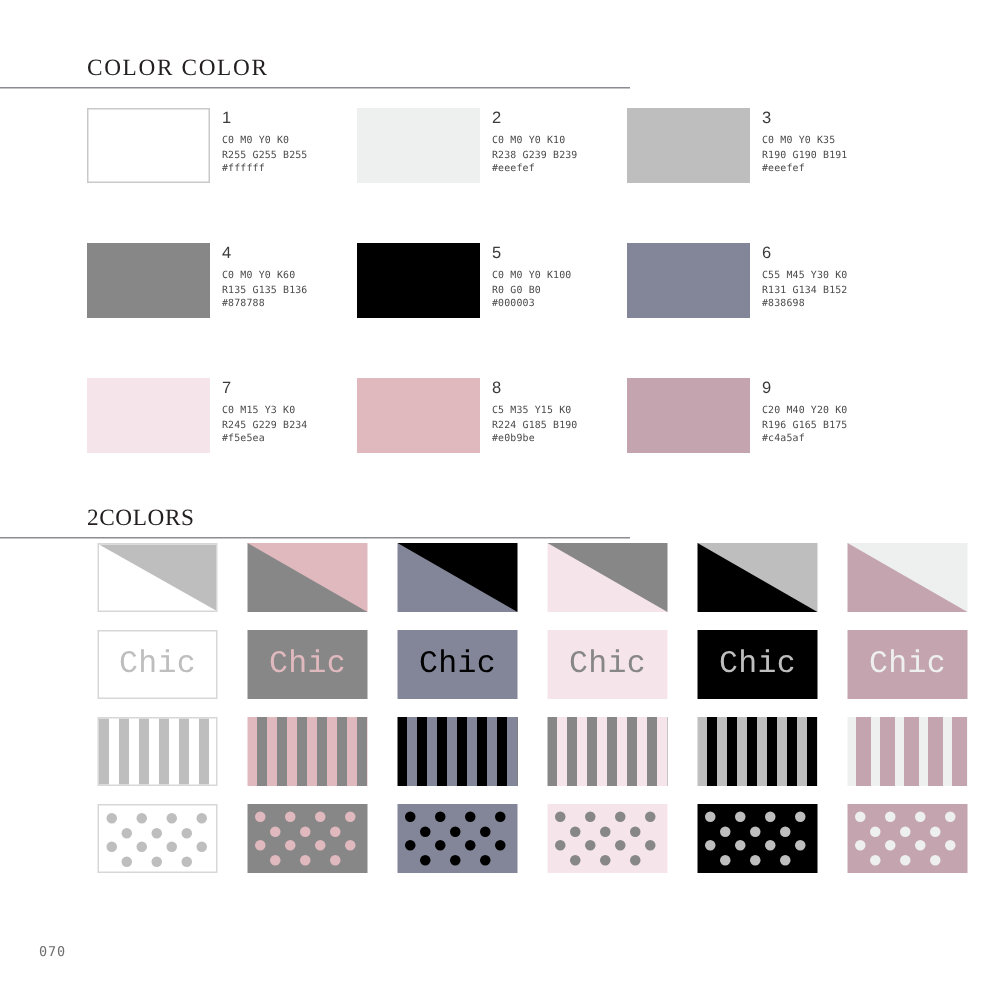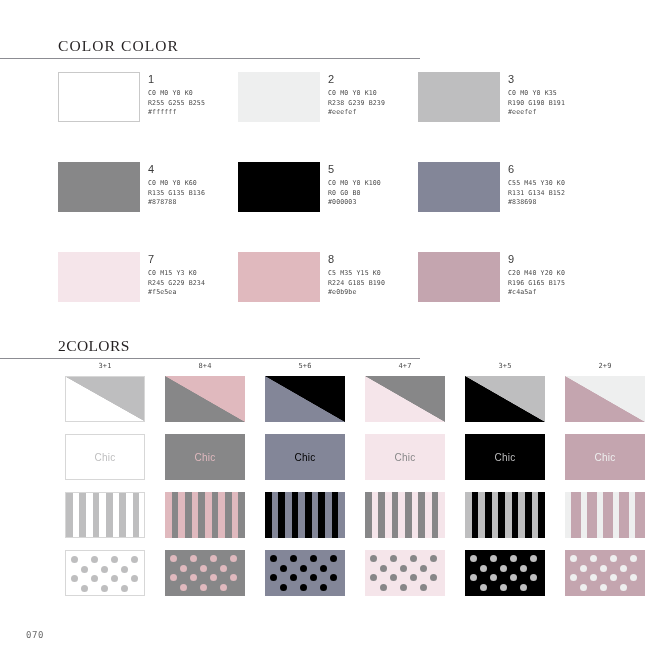--- a/index.html
+++ b/index.html
@@ -120,22 +120,22 @@
   
   .tile-diag { background: transparent; }
 
   
   .tile-chic {
     display: flex;
     align-items: center;
     justify-content: center;
   }
   .chic-text {
-    font-family: Liberation Sans, sans-serif;
-    font-size: 10px;
+    font-family: Liberation Mono, monospace;
+    font-size: 21px;
     letter-spacing: 0.2px;
   }
 
   
   .tile-stripes { }
 
   
   .tile-dots { position: relative; }
   .dot {
     position: absolute;
@@ -248,28 +248,20 @@
         </div>
       </div>
     </div>
   </div>
 
 <div class="section-head" id="head-2colors">
   <span class="title">2COLORS</span>
 </div>
 
 <div id="combo-grid">
-    <div class="combo-header">
-      <div class="combo-col-label">3+1</div>
-      <div class="combo-col-label">8+4</div>
-      <div class="combo-col-label">5+6</div>
-      <div class="combo-col-label">4+7</div>
-      <div class="combo-col-label">3+5</div>
-      <div class="combo-col-label">2+9</div>
-    </div>
     <div class="combo-row">
       <div class="combo-cell">
         <div class="tile outline tile-diag" style="background: linear-gradient(to right top, rgb(255, 255, 255) 0px, rgb(255, 255, 255) 49.6%, rgb(190, 190, 191) 50.4%, rgb(190, 190, 191) 100%);"></div>
       </div>
       <div class="combo-cell">
         <div class="tile tile-diag" style="background: linear-gradient(to right top, rgb(135, 135, 136) 0px, rgb(135, 135, 136) 49.6%, rgb(224, 185, 190) 50.4%, rgb(224, 185, 190) 100%);"></div>
       </div>
       <div class="combo-cell">
         <div class="tile tile-diag" style="background: linear-gradient(to right top, rgb(131, 134, 152) 0px, rgb(131, 134, 152) 49.6%, rgb(0, 0, 0) 50.4%, rgb(0, 0, 0) 100%);"></div>
       </div>

